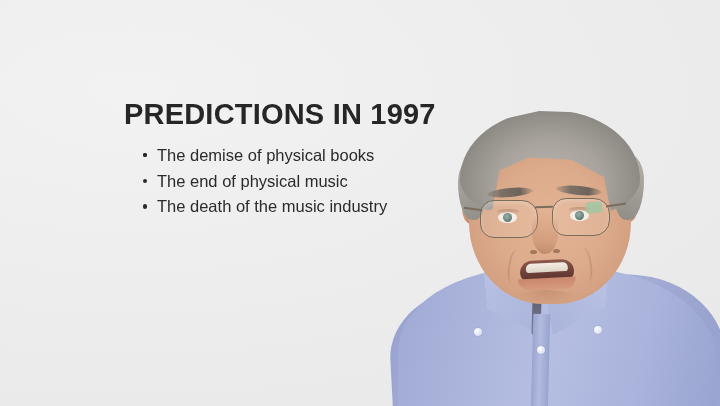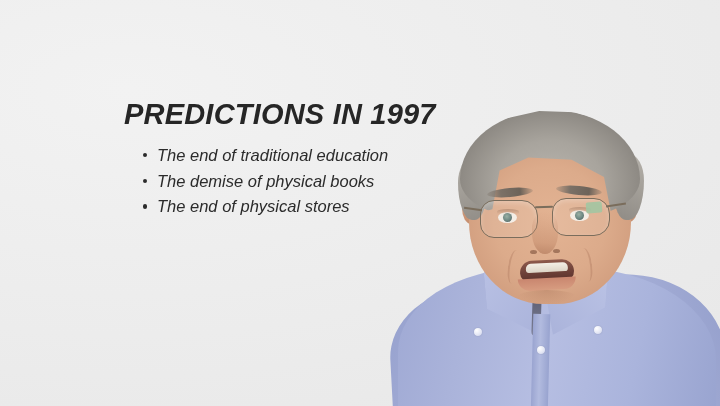--- a/index.html
+++ b/index.html
@@ -20,21 +20,20 @@
     inset: 0;
     background:
       radial-gradient(ellipse 130% 110% at 18% 22%, #f2f2f2 0%, #ececec 55%, #e7e7e7 100%);
   }
   
   #text-block {
     position: absolute;
     left: 124px;
     top: 96px;
     width: 330px;
-    font-style: italic;
   }
   #slide-title {
     margin: 0;
     font-size: 29px;
     font-weight: 700;
     letter-spacing: 0.2px;
     color: #262626;
     line-height: 36px;
     white-space: nowrap;
   }
@@ -406,29 +405,32 @@
 <div id="slide">
 
   <div id="bg-surface"></div>
 
   <div id="text-block">
     <h1 id="slide-title">PREDICTIONS IN 1997</h1>
 
     <ul id="bullet-list">
       <li>
         <span class="dot"></span>
-        <span>The end of traditional education</span>
       </li>
       <li>
         <span class="dot"></span>
         <span>The demise of physical books</span>
       </li>
       <li>
         <span class="dot"></span>
-        <span>The end of physical stores</span>
+        <span>The end of physical music</span>
+      </li>
+      <li>
+        <span class="dot"></span>
+        <span>The death of the music industry</span>
       </li>
     </ul>
   </div>
 
   <div id="presenter">
     <div class="shirt-shoulder-l"></div>
     <div class="shirt-shoulder-r"></div>
     <div class="shirt-body"></div>
 
     <div class="neck"></div>

